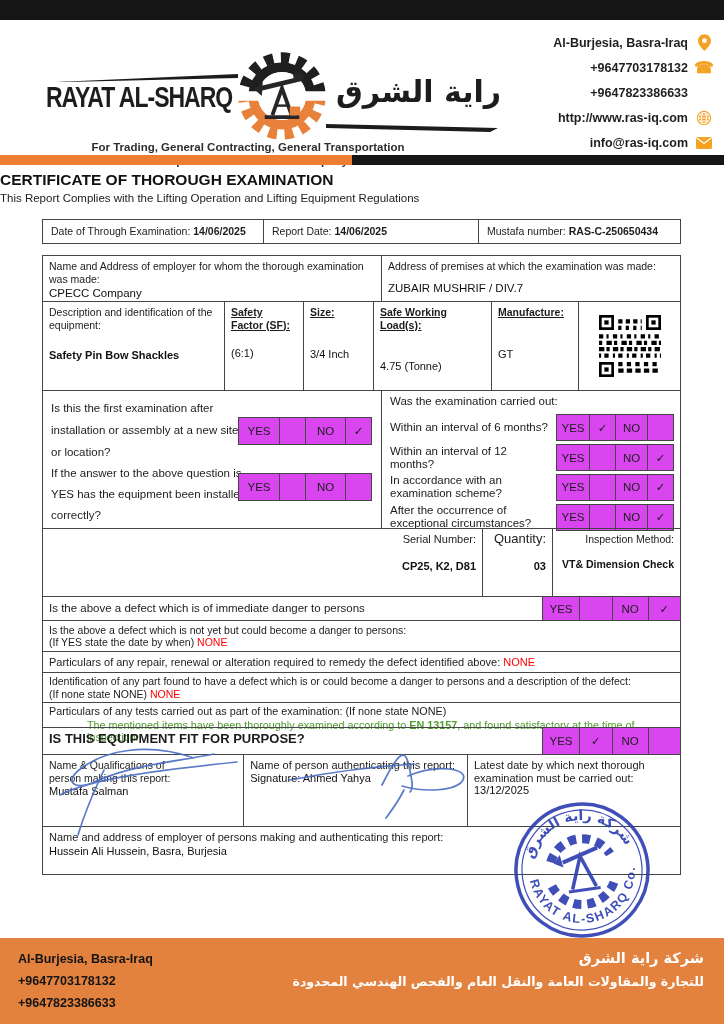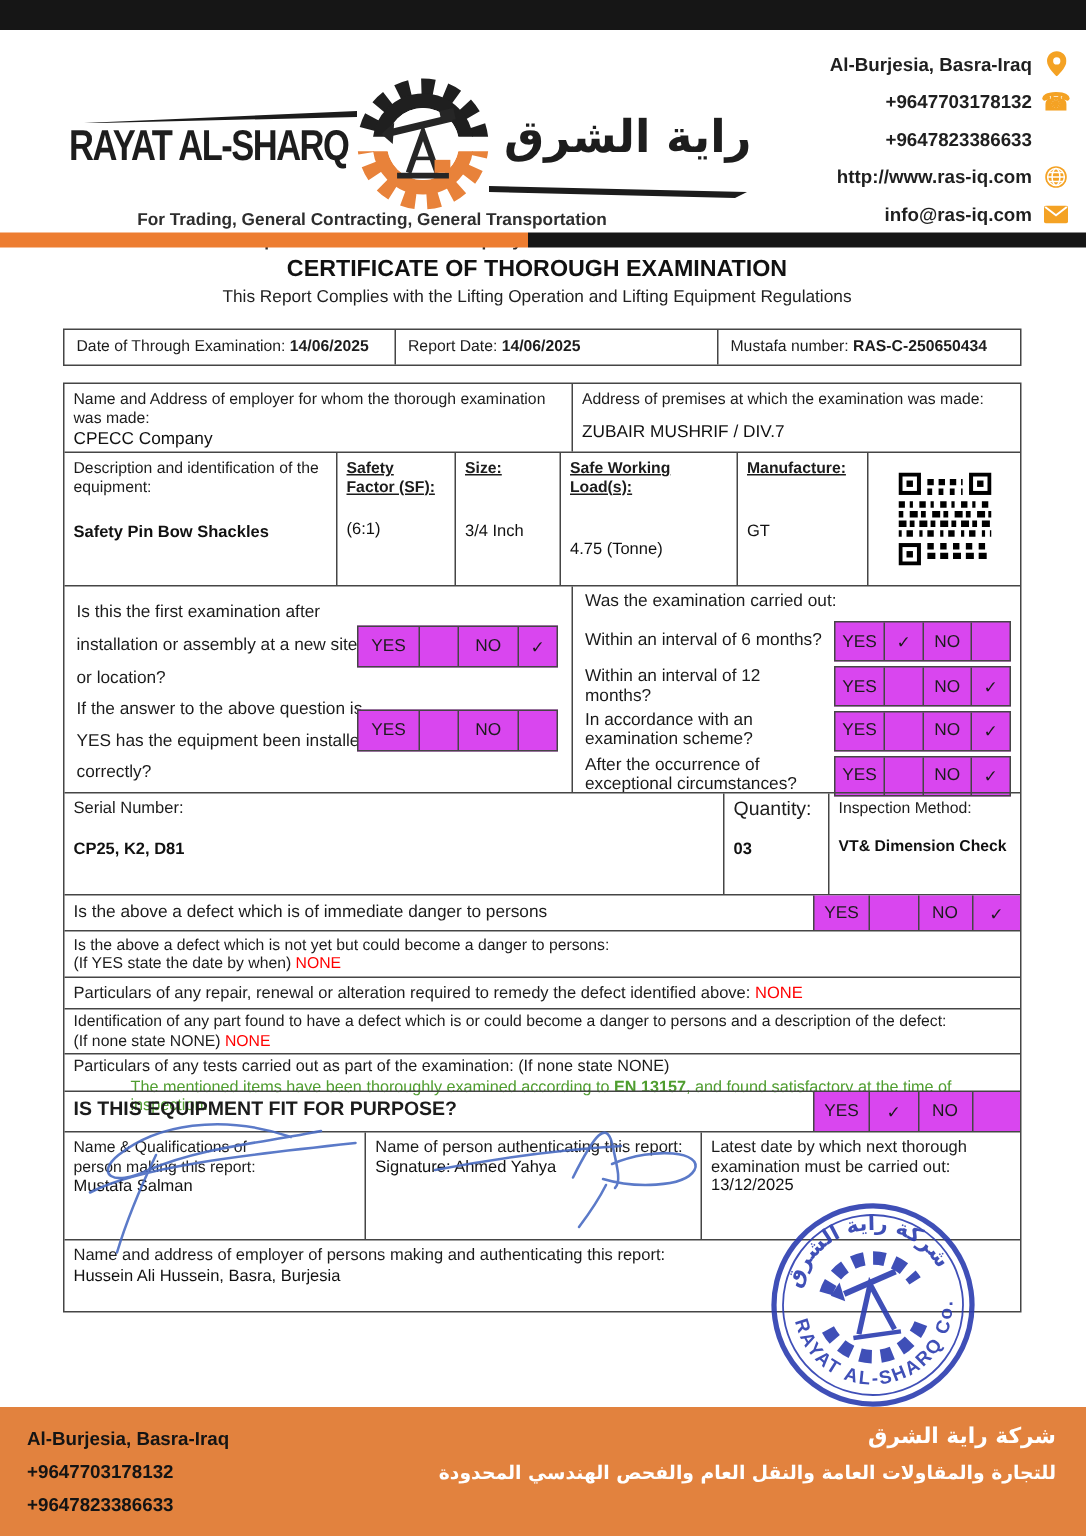--- a/index.html
+++ b/index.html
@@ -17,21 +17,21 @@
   .swoosh-bottom{position:absolute;left:298px;top:92px;}
   .tagline{position:absolute;left:0;top:108px;width:440px;text-align:center;font-weight:bold;color:#2e2e2e;font-size:11.5px;line-height:14px;}
   .contacts{position:absolute;right:10px;top:10px;width:240px;}
   .contact-row{display:flex;justify-content:flex-end;align-items:center;height:25px;gap:6px;
                font-size:12.5px;font-weight:bold;color:#1f1f1f;}
   .icon-slot{width:20px;display:flex;justify-content:center;align-items:center;color:#F4A224;font-size:16px;}
   
   .divider{position:absolute;top:155px;left:0;width:724px;height:10px;display:flex;}
   .divider-orange{width:352px;height:10px;background:#ED7D31;}
   .divider-black{flex:1;height:10px;background:#161616;}
-  .title-block{position:absolute;top:171px;left:0;width:716px;text-align:center;}
+  .title-block{position:absolute;top:171px;left:0;width:716px;text-align:left;}
   .doc-title{font-size:15.5px;font-weight:bold;color:#111;}
   .doc-subtitle{font-size:11.5px;color:#222;margin-top:3px;}
   
   .tbl{position:absolute;left:42px;width:639px;border:1px solid #454545;box-sizing:border-box;background:#fff;}
   .date-table{top:219px;height:25px;display:flex;align-items:stretch;}
   .date-cell{display:flex;align-items:center;padding-left:8px;box-sizing:border-box;border-left:1px solid #454545;font-size:10.5px;}
   .date-cell:first-child{border-left:none;}
   .main-table{top:255px;}
   .row{display:flex;box-sizing:border-box;border-top:1px solid #454545;position:relative;}
   .row:first-child{border-top:none;}
@@ -302,21 +302,21 @@
           <div class="yn yn-grid">
             <span class="l">YES</span>
             <span class="c chk"></span>
             <span class="l">NO</span>
             <span class="c chk">✓</span>
           </div>
         </div>
       </div>
     </div>
 
-    <div class="row" style="height:68px;">
+    <div class="row" style="height:68px;text-align:right;">
       <div class="cell" style="width:439px;">
         <div class="lbl" style="font-size:11px;">Serial Number:</div>
         <div class="val b" style="margin-top:14px;font-size:11px;">CP25, K2, D81</div>
       </div>
       <div class="cell" style="width:70px;">
         <div class="lbl" style="font-size:13px;">Quantity:</div>
         <div class="val b" style="margin-top:14px;font-size:11px;">03</div>
       </div>
       <div class="cell" style="flex:1;">
         <div class="lbl">Inspection Method:</div>

